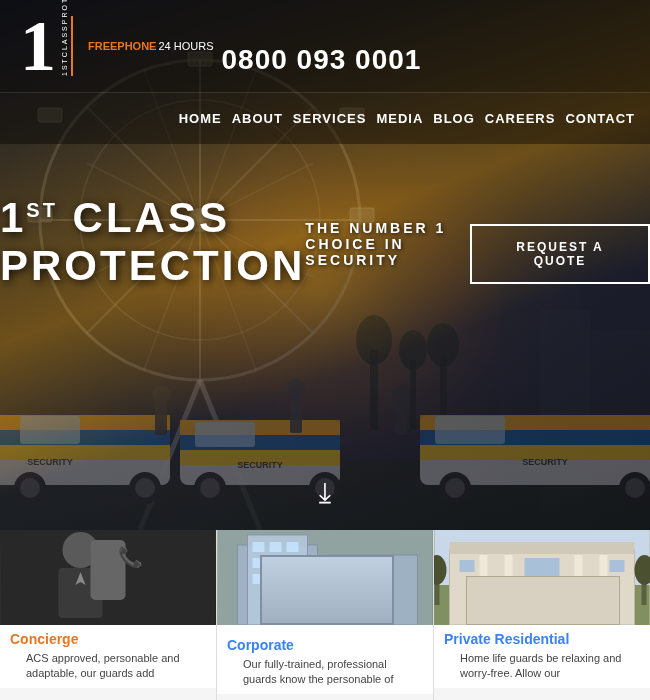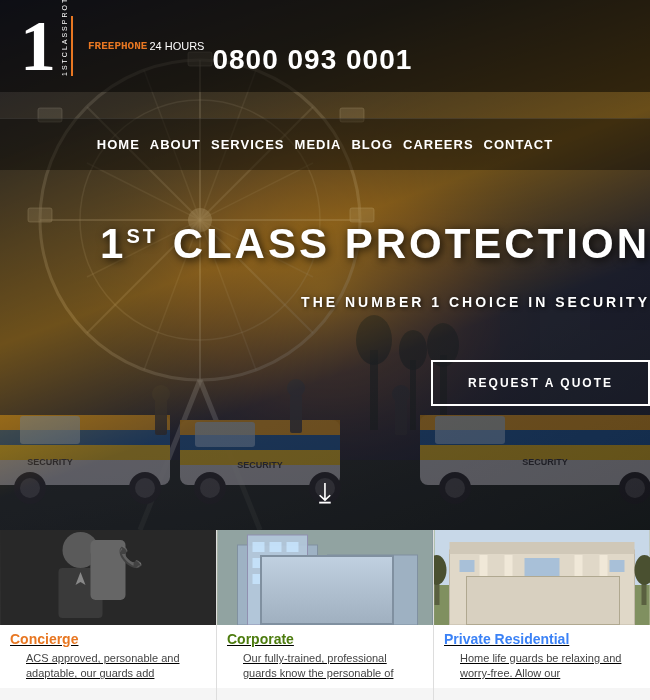--- a/index.html
+++ b/index.html
@@ -73,21 +73,20 @@
       display: flex;
       flex-direction: column;
       margin-left: 15px;
     }
 
     .freephone-label {
       color: #e87722;
       font-size: 11px;
       font-weight: bold;
       text-transform: uppercase;
-      font-family: Liberation Mono, monospace;
     }
 
     .phone-number {
       color: white;
       font-size: 28px;
       font-weight: 900;
       letter-spacing: 1px;
       margin-left: 8px;
       align-self: center;
       margin-top: 28px;
@@ -96,46 +95,45 @@
     .phone-row {
       display: flex;
       align-items: center;
     }
 
     
     .nav {
       position: relative;
       z-index: 10;
       display: flex;
-      justify-content: center;
+      justify-content: flex-end;
       align-items: center;
       padding: 16px 10px;
       background: rgba(0,0,0,0.4);
       border-top: 1px solid rgba(255,255,255,0.1);
-      margin-top: 26px;
     }
 
     .nav-item {
       color: white;
       font-size: 13px;
       font-weight: 600;
       letter-spacing: 1px;
       text-transform: uppercase;
       cursor: pointer;
       text-decoration: none;
       padding: 2px 5px;
     }
 
     
     .hero-content {
       position: relative;
       z-index: 10;
       display: flex;
-      flex-direction: column;
-      align-items: flex-end;
+      flex-direction: row;
+      align-items: flex-start;
       padding-top: 50px;
       padding-bottom: 20px;
     }
 
     .hero-title {
       color: white;
       font-size: 42px;
       font-weight: 900;
       text-transform: uppercase;
       letter-spacing: 3px;
@@ -168,21 +166,20 @@
       color: white;
       background: transparent;
       padding: 14px 35px;
       font-size: 12px;
       font-weight: 700;
       letter-spacing: 2px;
       text-transform: uppercase;
       cursor: pointer;
       min-width: 180px;
       text-align: center;
-      margin-top: 20px;
     }
 
     
     .chevron-area {
       position: relative;
       z-index: 10;
       display: flex;
       justify-content: center;
       padding-top: 8px;
     }
@@ -198,21 +195,20 @@
       display: flex;
       width: 650px;
       height: 170px;
       background: #f5f5f5;
     }
 
     .card {
       flex: 1;
       overflow: hidden;
       position: relative;
-      text-decoration: underline;
     }
 
     .card-img-placeholder {
       width: 100%;
       height: 95px;
       background: #888;
       position: relative;
       overflow: hidden;
     }
 
@@ -473,21 +469,21 @@
         <rect x="132" y="32" width="10" height="8" fill="rgba(200,230,255,0.8)"></rect>
         <rect x="146" y="32" width="10" height="8" fill="rgba(200,230,255,0.8)"></rect>
         <rect x="160" y="32" width="10" height="8" fill="rgba(200,230,255,0.8)"></rect>
         <rect x="118" y="46" width="10" height="8" fill="rgba(200,230,255,0.8)"></rect>
         <rect x="132" y="46" width="10" height="8" fill="rgba(200,230,255,0.8)"></rect>
         <rect x="146" y="46" width="10" height="8" fill="rgba(200,230,255,0.8)"></rect>
         <rect x="160" y="46" width="10" height="8" fill="rgba(200,230,255,0.8)"></rect>
       </svg>
     </div>
     <div class="card-body">
-      <div class="card-title" style="color:#4d7c0f;">Corporate</div>
+      <div class="card-title" style="color:#3b82f6;margin-top:6px;">Corporate</div>
       <div class="card-text">Our fully-trained, professional guards know the personable of</div>
     </div>
   </div>
 
   <div class="card-divider"></div>
 
   <div class="card">
     <div class="card-img-placeholder card-img-3">
       <svg width="100%" height="100%" viewBox="0 0 215 95" xmlns="http://www.w3.org/2000/svg">
         <rect width="215" height="95" fill="#a0b080"></rect>

